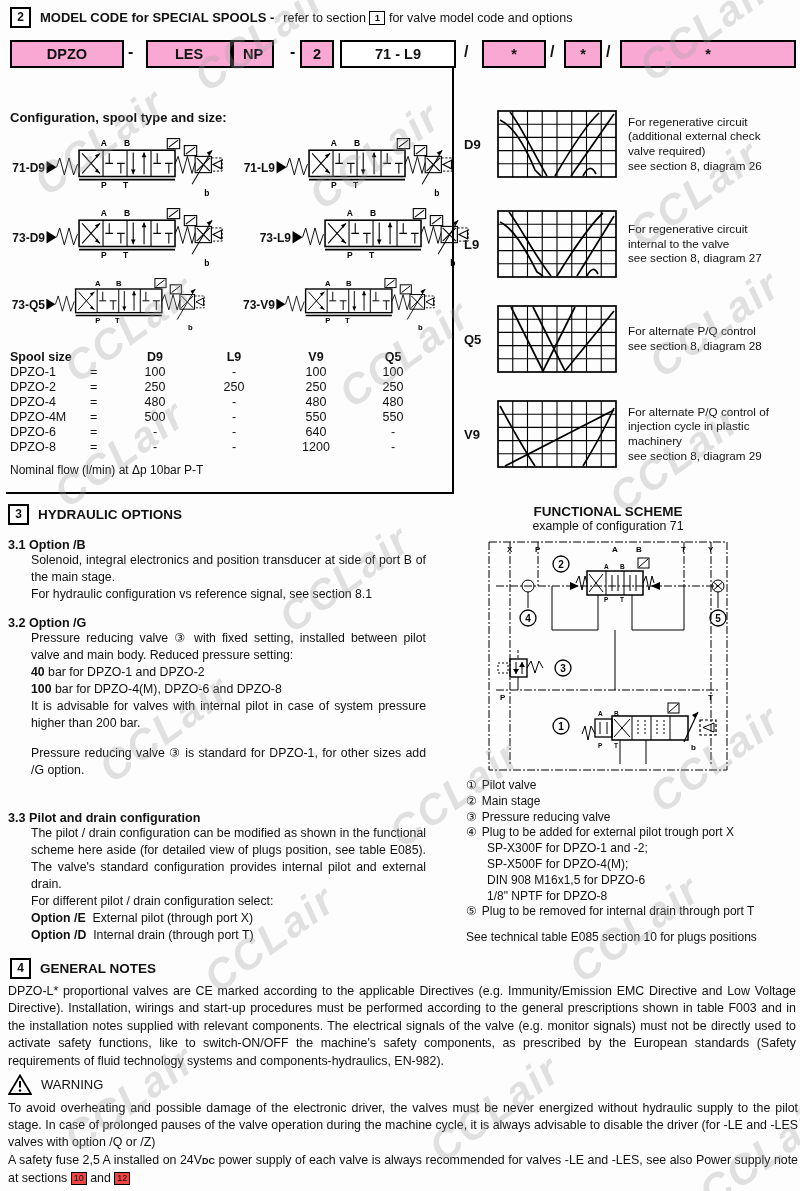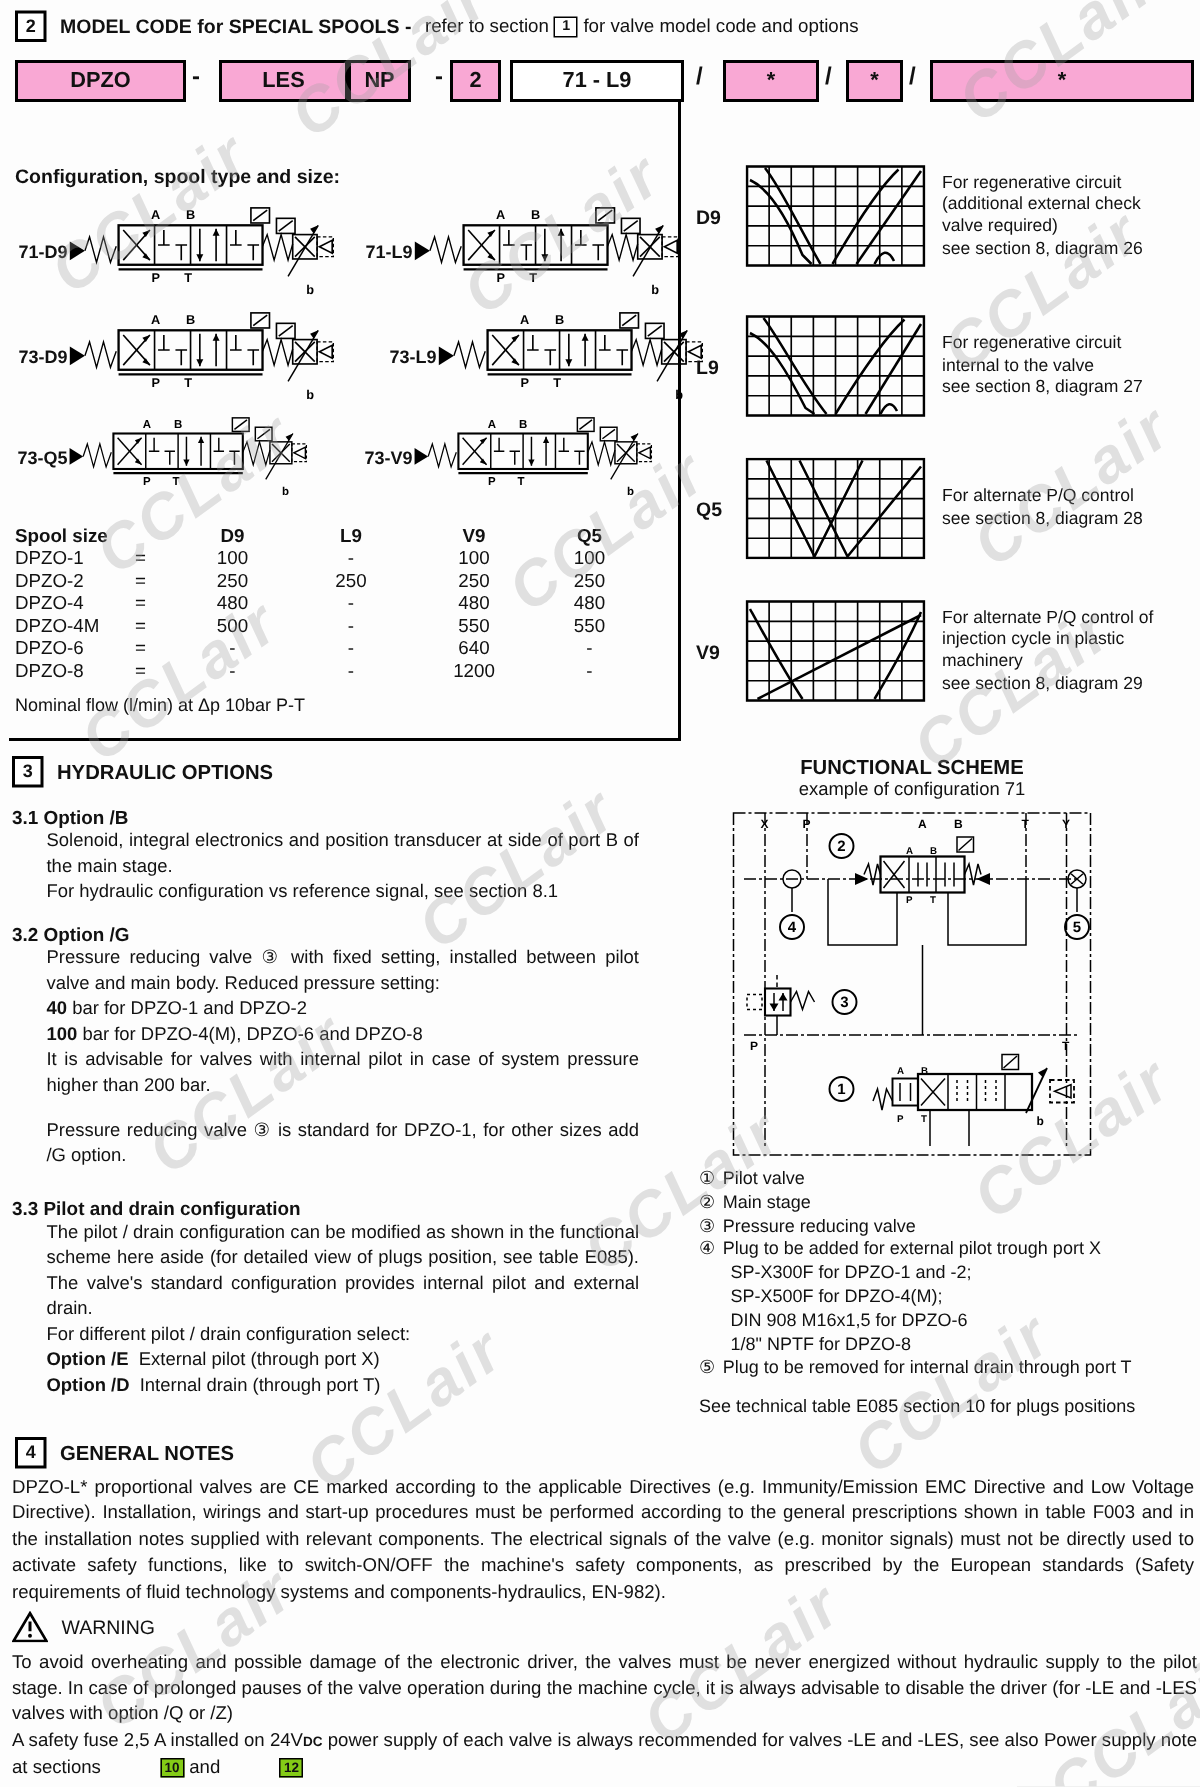--- a/index.html
+++ b/index.html
@@ -8,22 +8,22 @@
   .abs{position:absolute;}
   
   .wm{position:absolute;font-style:italic;font-weight:bold;font-size:42px;
       color:rgba(160,160,160,0.30);transform:rotate(-36deg);white-space:nowrap;
       pointer-events:none;z-index:6;letter-spacing:2px;}
   
   .secbox{display:inline-block;border:2px solid #000;width:17px;height:17px;line-height:17px;
           text-align:center;font-weight:bold;font-size:12px;background:#fff;flex:0 0 auto;}
   .secref{display:inline-block;border:1.5px solid #000;font-size:9.5px;font-weight:bold;
           min-width:12px;padding:0 1px;line-height:12px;text-align:center;vertical-align:1px;background:#fff;}
-  .refbox{display:inline-block;border:1px solid #000;background:#84cc16;font-size:9px;font-weight:bold;
-          padding:0 2px;line-height:11px;vertical-align:1px;margin-left:36px;}
+  .refbox{display:inline-block;border:1px solid #000;background:#ef4444;font-size:9px;font-weight:normal;
+          padding:0 2px;line-height:11px;vertical-align:1px;}
   .hdr{display:flex;gap:9px;align-items:center;}
   .hdr .t-bold{font-weight:bold;font-size:13px;}
   .hdr .t-reg{font-size:12.5px;}
   
   .mc-box{position:absolute;top:0;border:2px solid #000;background:#f9a8d4;height:24px;line-height:24px;
           text-align:center;font-weight:bold;font-size:14.5px;}
   .mc-box.white{background:#fff;}
   .mc-sep{position:absolute;top:0;height:24px;line-height:24px;font-weight:bold;font-size:16px;}
   
   .v-cell{position:absolute;display:flex;align-items:center;z-index:2;text-align:right;}
@@ -361,21 +361,21 @@
     <div class="sub-b">Solenoid, integral electronics and position transducer at side of port B of the main stage.
 For hydraulic configuration vs reference signal, see section 8.1</div>
 
     <div class="sub-h">3.2 Option /G</div>
     <div class="sub-b">Pressure reducing valve ③ with fixed setting, installed between pilot valve and main body. Reduced pressure setting:</div>
     <div class="optline"><b>40</b><span> bar for DPZO-1 and DPZO-2</span></div>
     <div class="optline"><b>100</b><span> bar for DPZO-4(M), DPZO-6 and DPZO-8</span></div>
     <div class="sub-b">It is advisable for valves with internal pilot in case of system pressure higher than 200 bar.</div>
     <div class="sub-b para-gap">Pressure reducing valve ③ is standard for DPZO-1, for other sizes add /G option.</div>
 
-    <div class="sub-h" style="margin-top:20px">3.3 Pilot and drain configuration</div>
+    <div class="sub-h" style="margin-top:32px">3.3 Pilot and drain configuration</div>
     <div class="sub-b">The pilot / drain configuration can be modified as shown in the functional scheme here aside (for detailed view of plugs position, see table E085). The valve's standard configuration provides internal pilot and external drain.
 For different pilot / drain configuration select:</div>
     <div class="optline"><b>Option /E</b><span style="white-space:pre">  External pilot (through port X)</span></div>
     <div class="optline"><b>Option /D</b><span style="white-space:pre">  Internal drain (through port T)</span></div>
   </div>
 
   <div class="fs-title">
     <div class="a">FUNCTIONAL SCHEME</div>
     <div class="b">example of configuration 71</div>
   </div>

